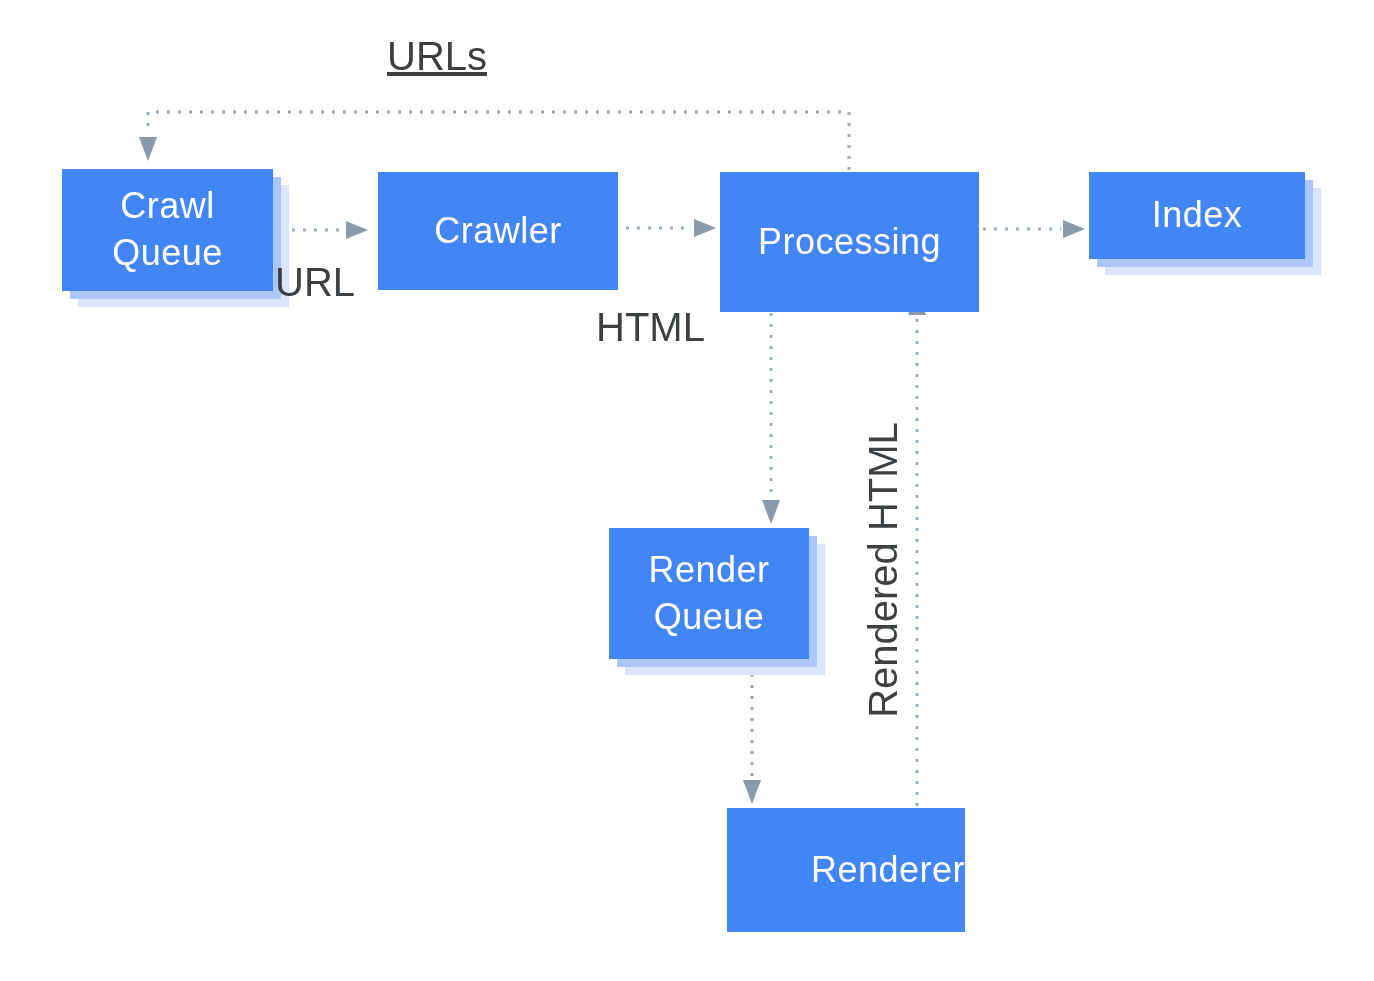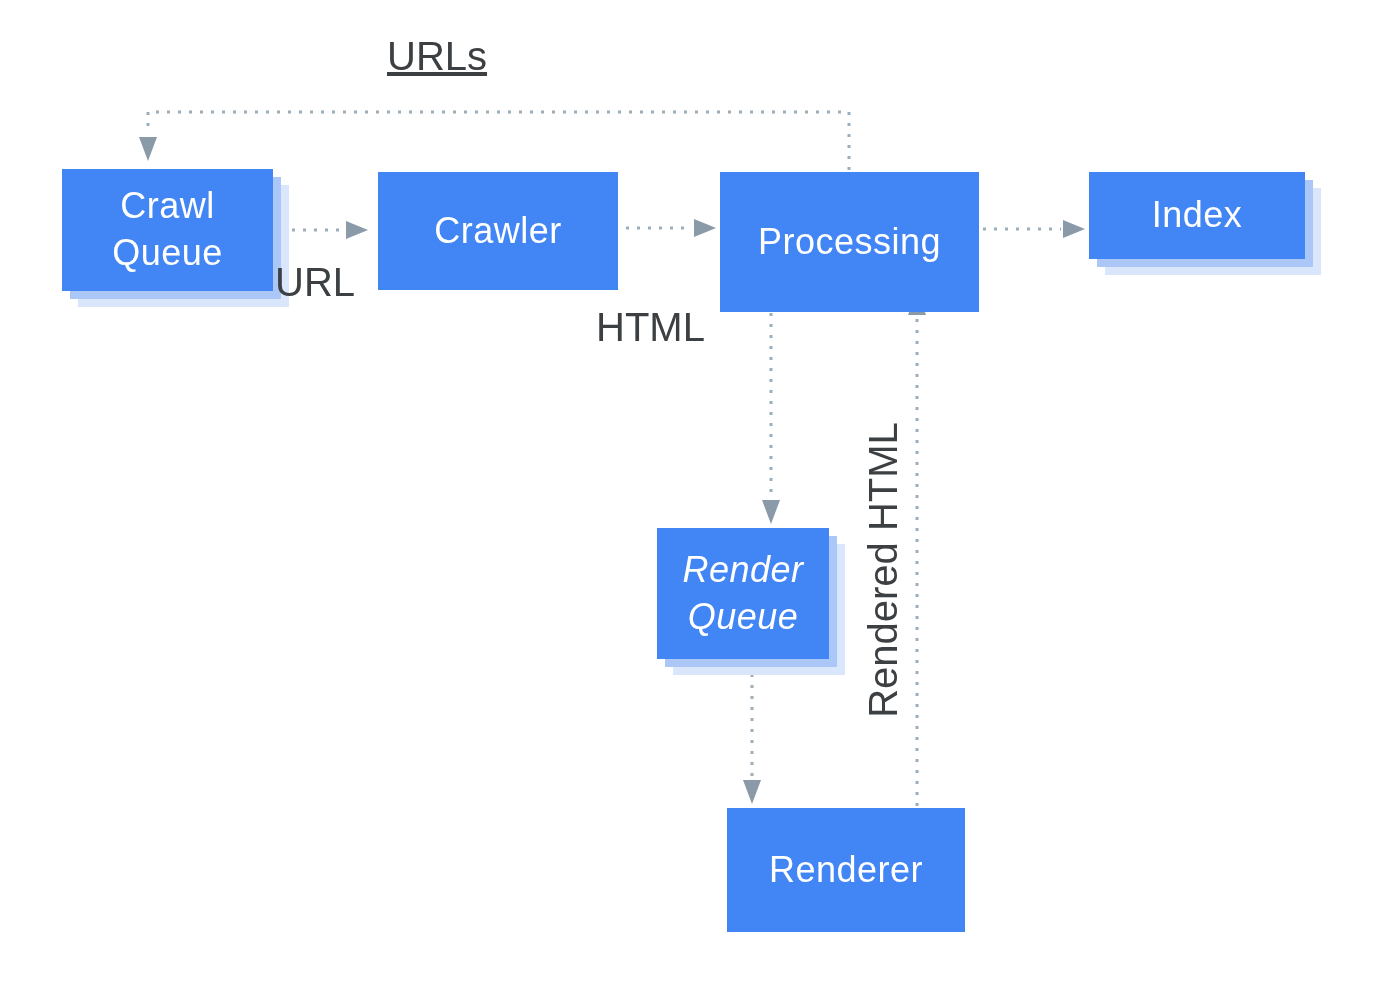--- a/index.html
+++ b/index.html
@@ -56,22 +56,22 @@
   .edge-label.vertical {
     width: 300px;
     height: 50px;
     text-align: center;
     transform: rotate(-90deg);
   }
   #node-crawl-queue   { left: 62px;   top: 169px; width: 211px; height: 122px; }
   #node-crawler       { left: 378px;  top: 172px; width: 240px; height: 118px; }
   #node-processing    { left: 720px;  top: 172px; width: 259px; height: 140px; }
   #node-index         { left: 1089px; top: 172px; width: 216px; height: 87px; }
-  #node-render-queue  { left: 657px;  top: 528px; width: 172px; height: 131px; font-style: italic; }
-  #node-renderer      { left: 727px;  top: 808px; width: 238px; height: 124px; }
+  #node-render-queue  { left: 609px;  top: 528px; width: 200px; height: 131px; }
+  #node-renderer      { left: 727px;  top: 808px; width: 238px; height: 124px; justify-content: flex-end; }
   #label-urls          { left: 387px; top: 34px; text-decoration: underline; }
   #label-url           { left: 275px; top: 260px; }
   #label-html          { left: 596px; top: 260px; margin-top: 45px; }
   #label-rendered-html { left: 736px; top: 545px; }
 </style>
 </head>
 <body>
 
 <div class="canvas">
 

